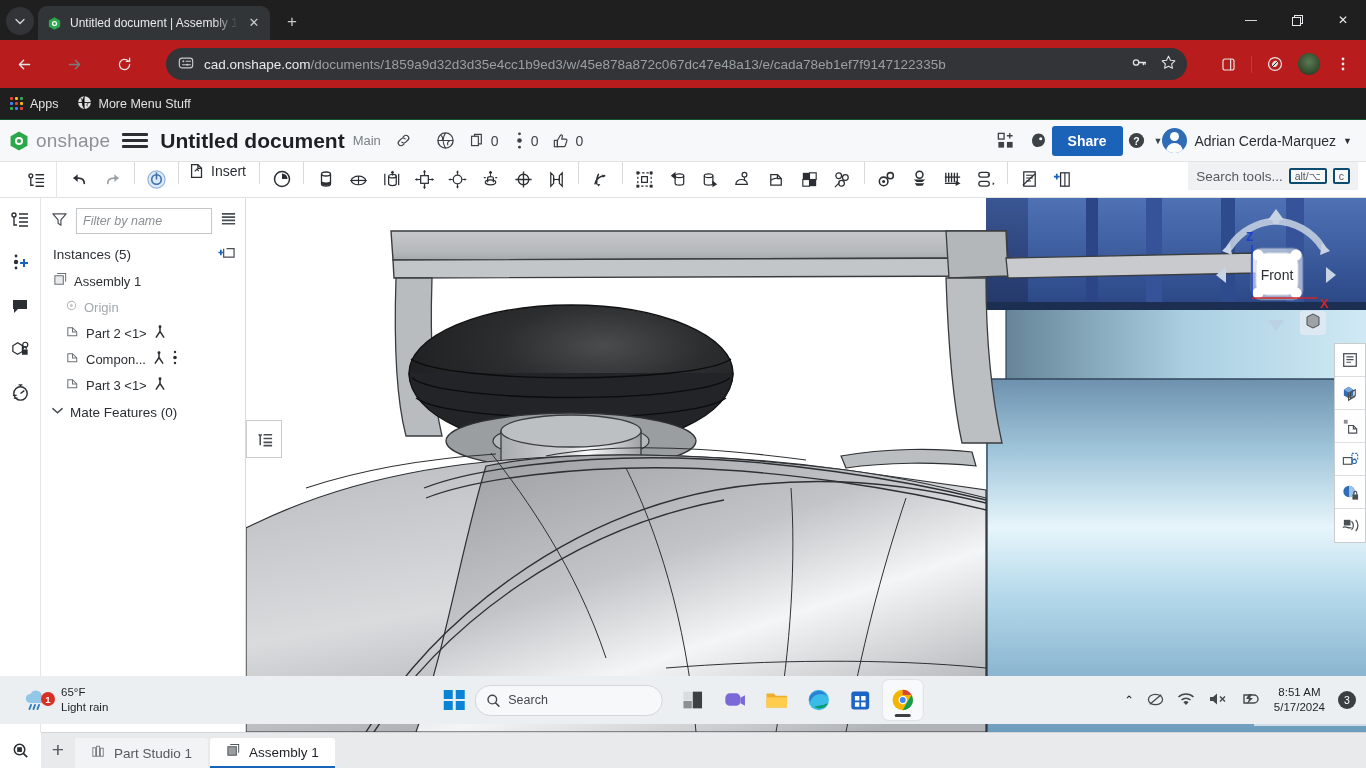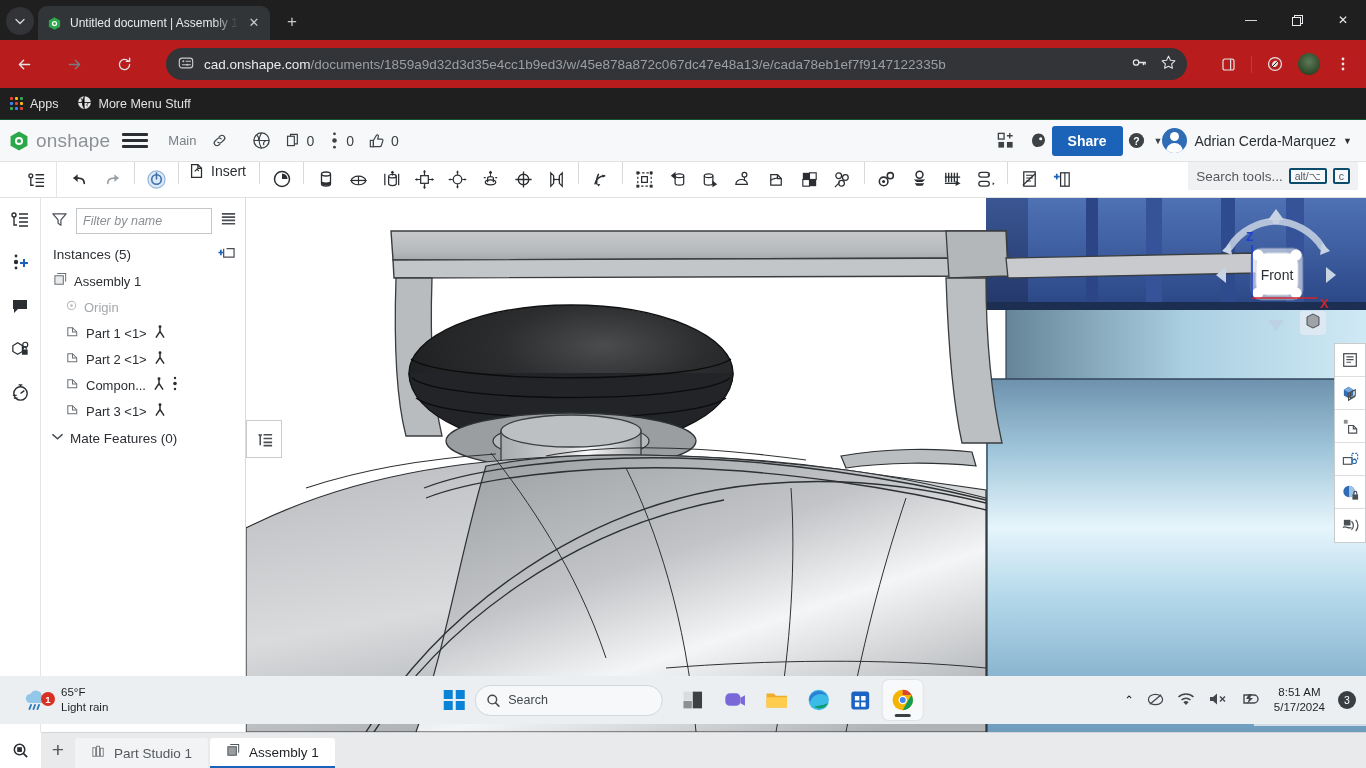--- a/index.html
+++ b/index.html
@@ -330,20 +330,21 @@
           <circle cx="12" cy="12" r="4.4" fill="#fff"></circle>
           <circle cx="12" cy="12" r="2.3" fill="#2aa84a"></circle>
         </svg>
         <span class="word">onshape</span>
       </div>
       <div class="hamburger">
           <span></span>
           <span></span>
           <span></span>
         </div>
+      <div class="doc-title">Untitled document</div>
       <div class="doc-branch">Main</div>
       <div class="hdr-icon">
         <svg width="17" height="17" viewBox="0 0 20 20">
             <path d="M8 12a3.2 3.2 0 0 0 4.6 0l2.6-2.6a3.2 3.2 0 0 0-4.6-4.6L9.4 6" stroke="#3c4246" stroke-width="1.4" fill="none" stroke-linecap="round"></path>
             <path d="M12 8a3.2 3.2 0 0 0-4.6 0L4.8 10.6a3.2 3.2 0 0 0 4.6 4.6L10.6 14" stroke="#3c4246" stroke-width="1.4" fill="none" stroke-linecap="round"></path>
           </svg>
       </div>
       <div class="hdr-icon" style="margin-left:24px">
         <svg width="19" height="19" viewBox="0 0 20 20">
             <circle cx="10" cy="10" r="8" fill="none" stroke="#3c4246" stroke-width="1.4"></circle>
@@ -701,35 +702,20 @@
           <span>
             <svg width="13" height="13" viewBox="0 0 14 14">
                 <circle cx="7" cy="7" r="4.5" fill="none" stroke="#b5b9bd" stroke-width="1.1"></circle>
                 <circle cx="7" cy="7" r="1.4" fill="#b5b9bd"></circle>
               </svg>
           </span>
           <span class="t-label muted">Origin</span>
         </div>
 
 
-        <div class="tree-item indent">
-          <span>
-            <svg width="15" height="15" viewBox="0 0 16 16">
-                <path d="M3 4h5l4.5 4.5v4H3z" fill="none" stroke="#6d7276" stroke-width="1.1"></path>
-                <path d="M8 4v4.5h4.5" fill="none" stroke="#6d7276" stroke-width="1.1"></path>
-              </svg>
-          </span>
-          <span class="t-label">Part 1 &lt;1&gt;</span>
-          <span>
-            <svg width="14" height="14" viewBox="0 0 15 15">
-                <path d="M7.5 2v5M7.5 7L3.5 13M7.5 7l4 6" stroke="#2b2f33" stroke-width="1.6" stroke-linecap="round"></path>
-                <circle cx="7.5" cy="2" r="1.6" fill="#2b2f33"></circle>
-              </svg>
-          </span>
-        </div>
 
         <div class="tree-item indent">
           <span>
             <svg width="15" height="15" viewBox="0 0 16 16">
                 <path d="M3 4h5l4.5 4.5v4H3z" fill="none" stroke="#6d7276" stroke-width="1.1"></path>
                 <path d="M8 4v4.5h4.5" fill="none" stroke="#6d7276" stroke-width="1.1"></path>
               </svg>
           </span>
           <span class="t-label">Part 2 &lt;1&gt;</span>
           <span>

